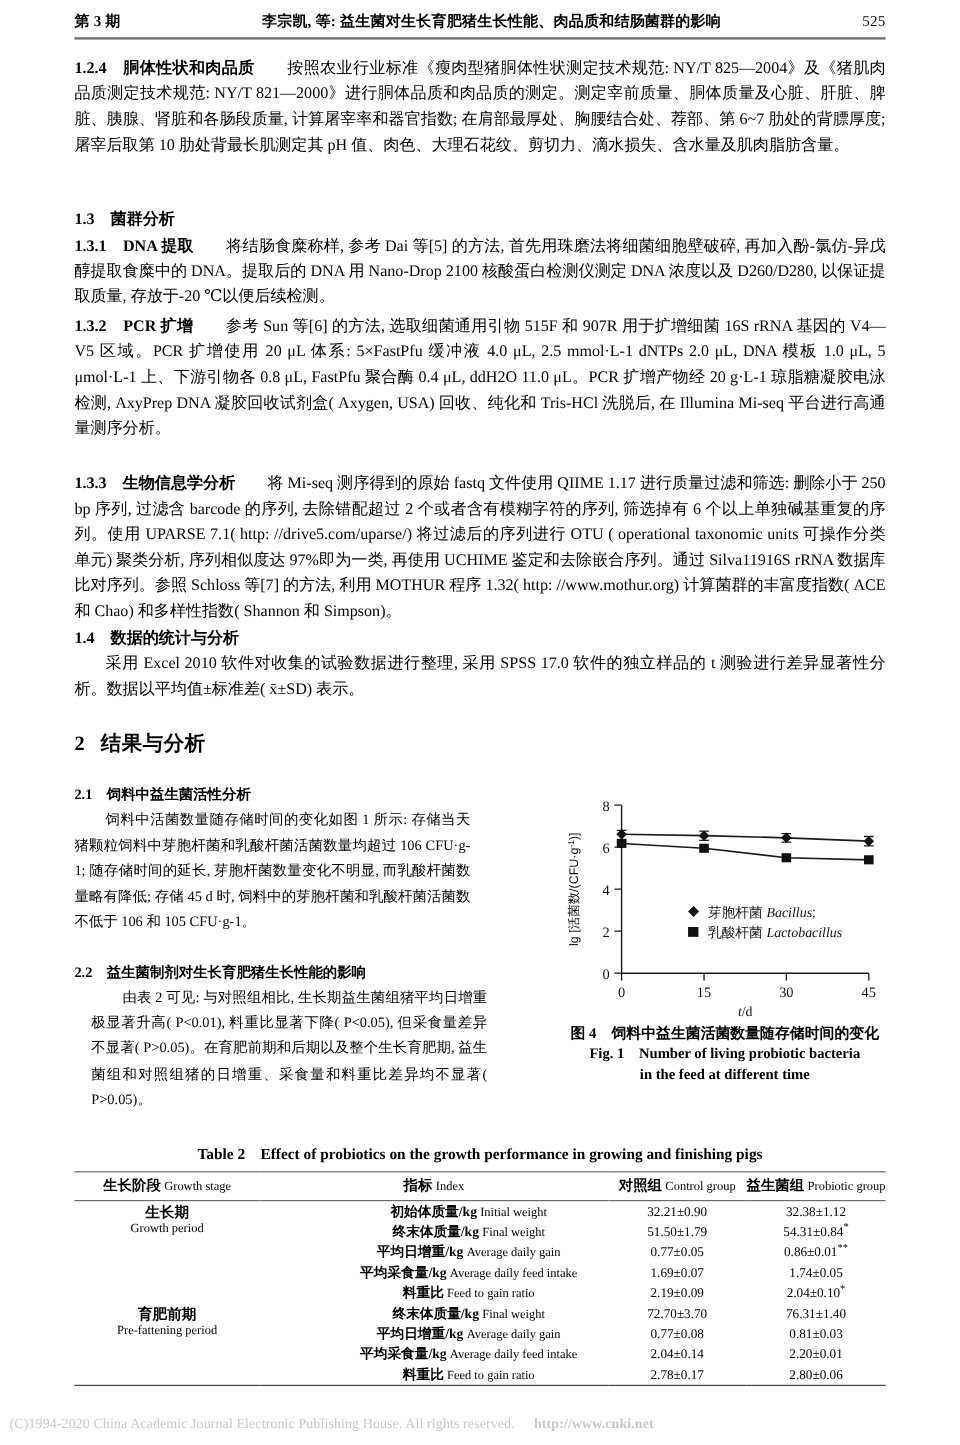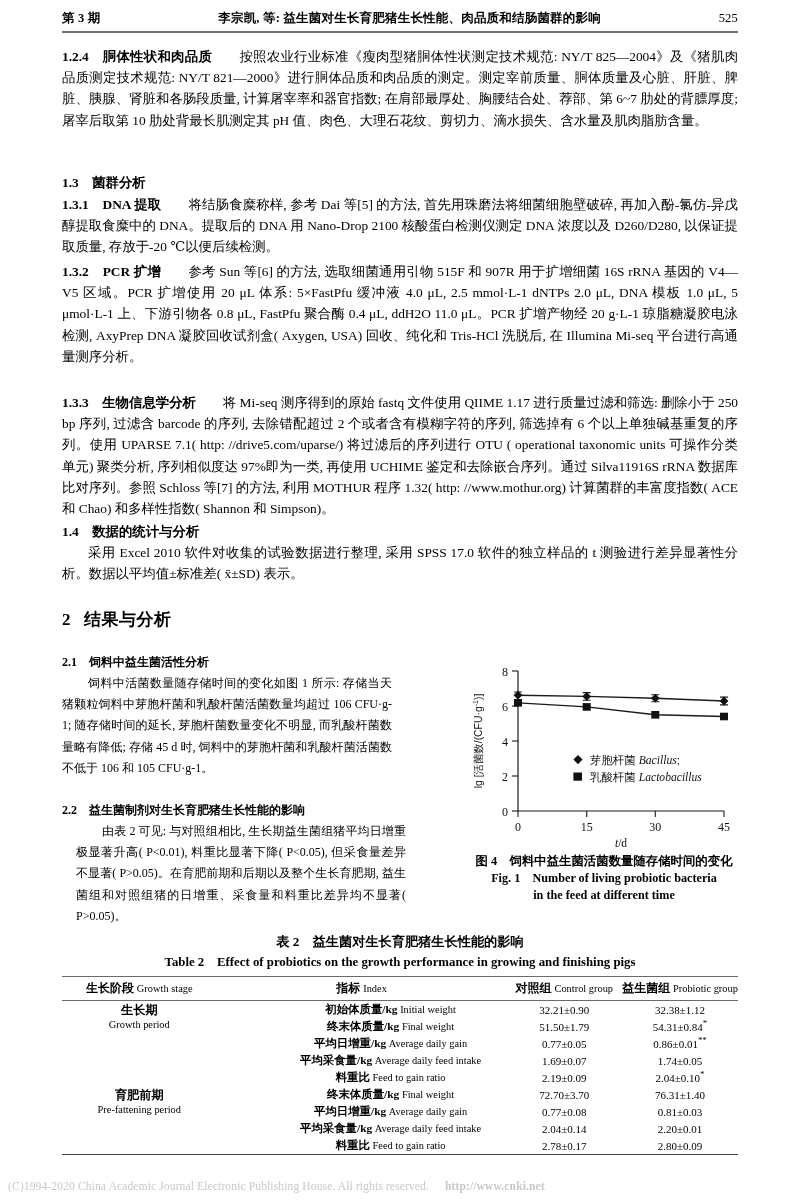--- a/index.html
+++ b/index.html
@@ -282,21 +282,20 @@
         </g>
       </svg>
     </div>
     <div class="fig-caption">
       <div>图 4　饲料中益生菌活菌数量随存储时间的变化</div>
       <div class="en">Fig. 1　Number of living probiotic bacteria</div>
       <div class="en">in the feed at different time</div>
     </div>
   </div>
 
-  <div class="tbl-title tbl-title-cn">表 2　益生菌对生长育肥猪生长性能的影响</div>
   <div class="tbl-title tbl-title-en">Table 2　Effect of probiotics on the growth performance in growing and finishing pigs</div>
 
   <table class="data">
     <thead>
       <tr class="rule-top rule-mid">
         <th class="c-stage"><span class="hdr-cn">生长阶段</span> <span class="hdr-en">Growth stage</span></th>
         <th class="c-index"><span class="hdr-cn">指标</span> <span class="hdr-en">Index</span></th>
         <th class="c-ctrl"><span class="hdr-cn">对照组</span> <span class="hdr-en">Control group</span></th>
         <th class="c-prob"><span class="hdr-cn">益生菌组</span> <span class="hdr-en">Probiotic group</span></th>
       </tr>
@@ -348,21 +347,21 @@
         <td class="c-prob val"><span>0.81±0.03</span><sup></sup></td>
       </tr>
       <tr>
         <td class="c-index"><span class="idx-cn">平均采食量/kg</span> <span class="idx-en">Average daily feed intake</span></td>
         <td class="c-ctrl val">2.04±0.14</td>
         <td class="c-prob val"><span>2.20±0.01</span><sup></sup></td>
       </tr>
       <tr class="rule-bot">
         <td class="c-index"><span class="idx-cn">料重比</span> <span class="idx-en">Feed to gain ratio</span></td>
         <td class="c-ctrl val">2.78±0.17</td>
-        <td class="c-prob val"><span>2.80±0.09</span><sup></sup></td>
+        <td class="c-prob val"><span>2.80±0.06</span><sup></sup></td>
       </tr>
     </tbody>
   </table>
 
   <div class="footer">
     <span>(C)1994-2020 China Academic Journal Electronic Publishing House. All rights reserved.</span><span class="url">http://www.cnki.net</span>
   </div>
 
 </div>
 

